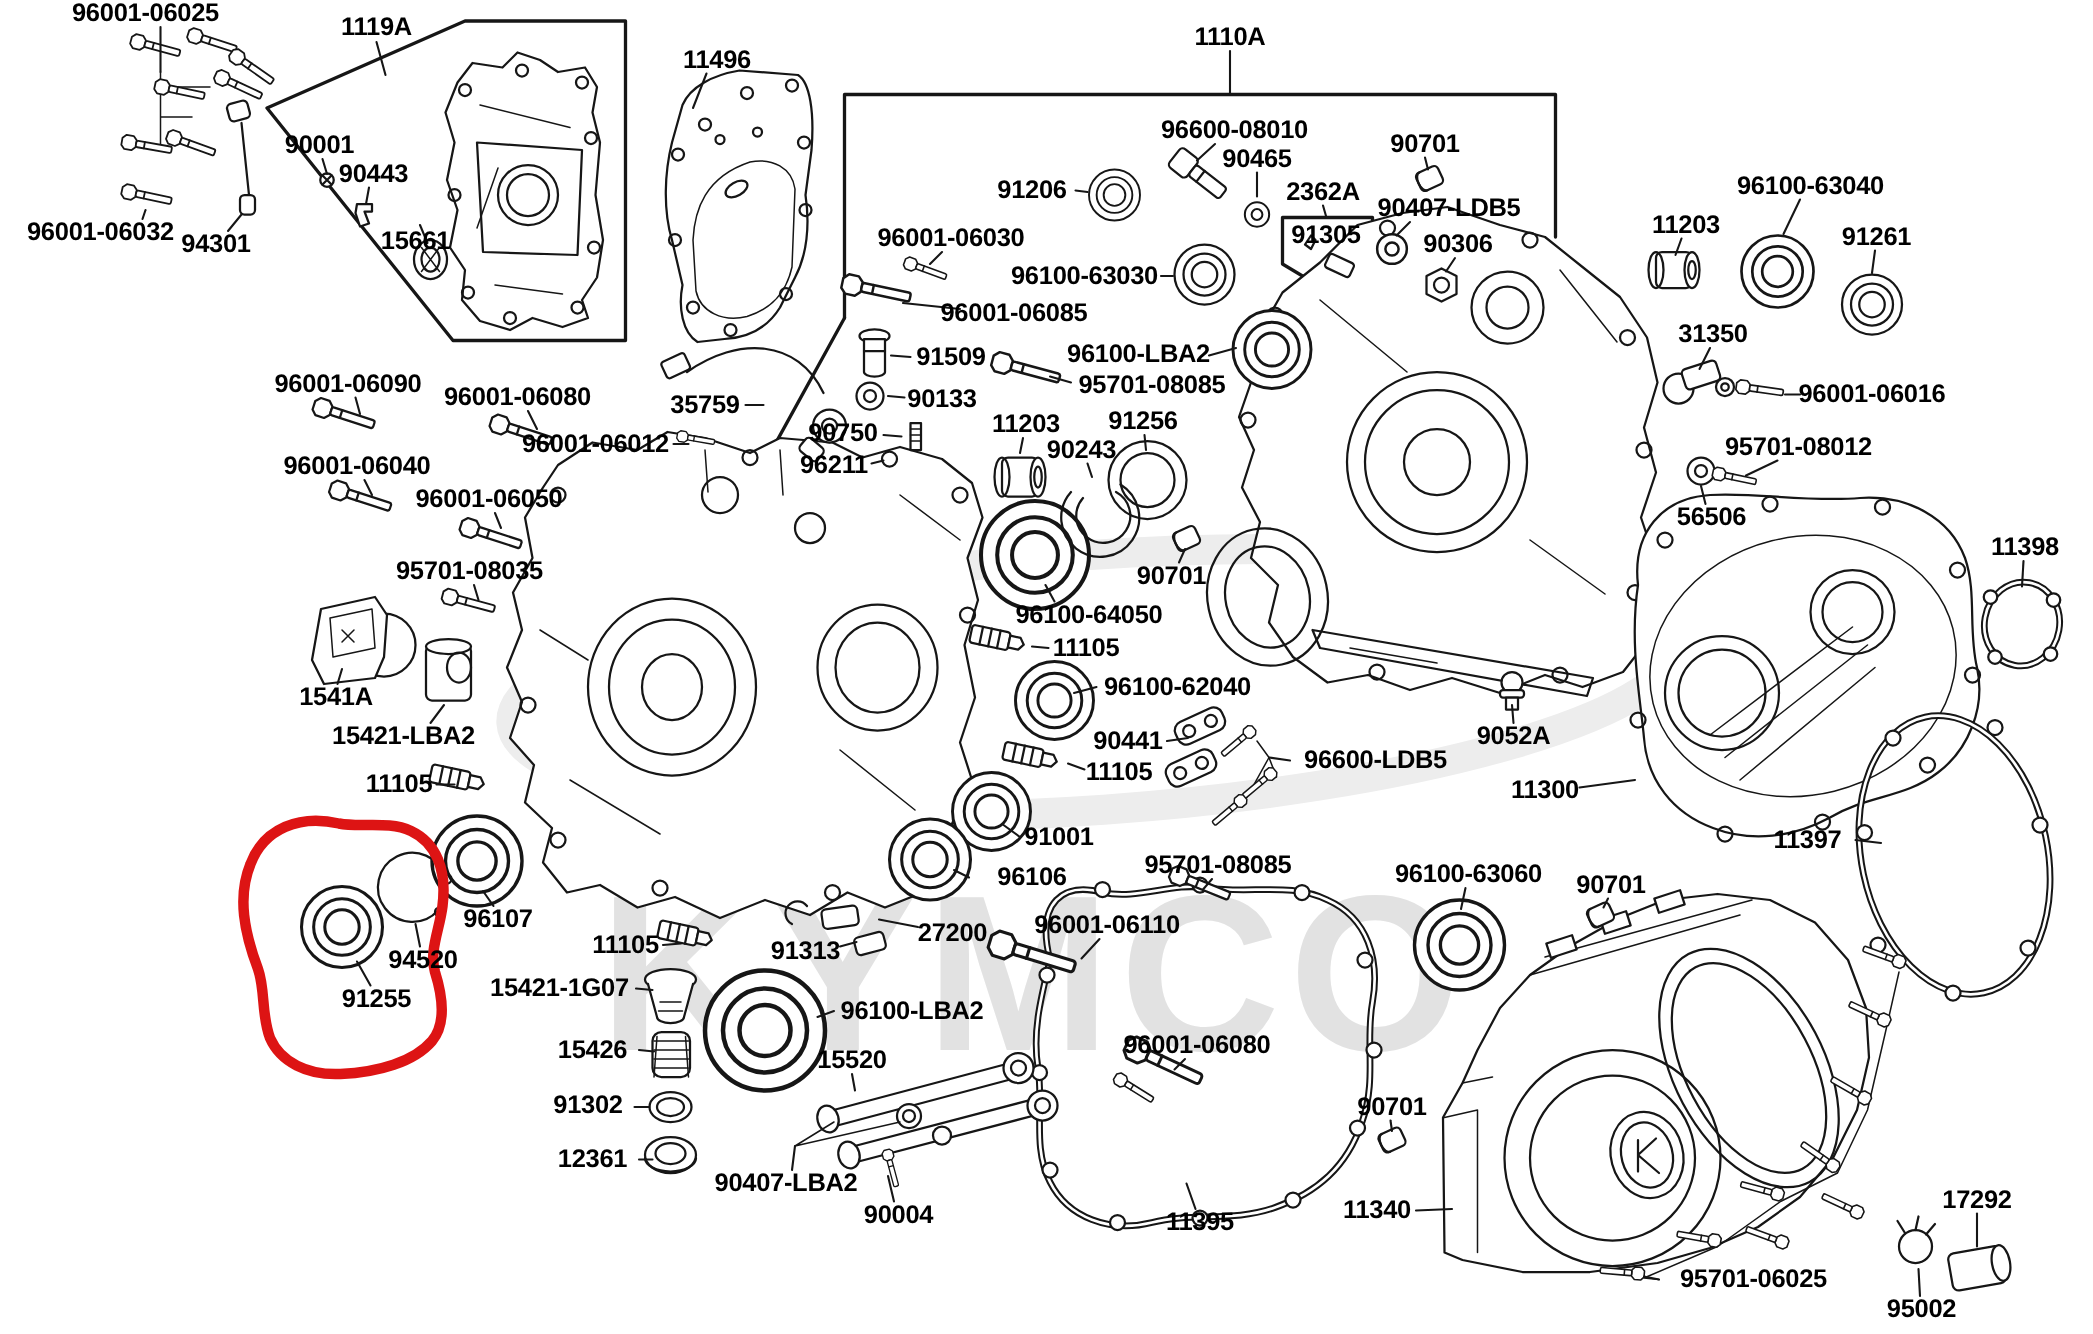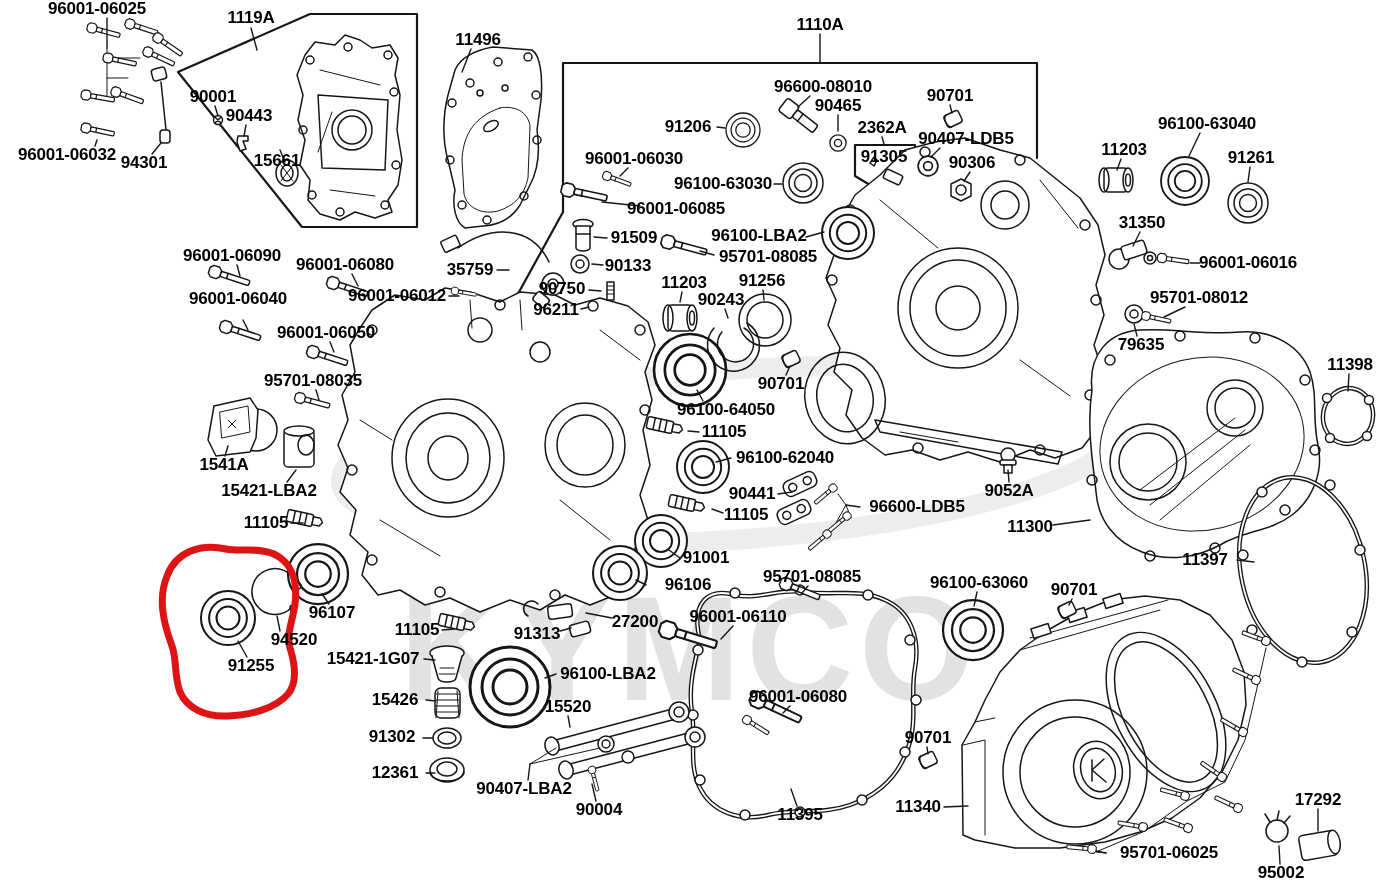--- a/index.html
+++ b/index.html
@@ -568,30 +568,30 @@
       <div class="part-label" style="left: 972px; top: 163px;">90306</div>
       <div class="part-label" style="left: 634px; top: 159px;">96001-06030</div>
       <div class="part-label" style="left: 723px; top: 184px;">96100-63030</div>
       <div class="part-label" style="left: 676px; top: 209px;">96001-06085</div>
       <div class="part-label" style="left: 1124px; top: 150px;">11203</div>
       <div class="part-label" style="left: 1207px; top: 124px; text-align: right;">96100-63040</div>
       <div class="part-label" style="left: 1251px; top: 158px;">91261</div>
       <div class="part-label" style="left: 1142px; top: 223px;">31350</div>
       <div class="part-label" style="left: 1248px; top: 263px;">96001-06016</div>
       <div class="part-label" style="left: 1199px; top: 298px;">95701-08012</div>
-      <div class="part-label" style="left: 1141px; top: 345px;">79635</div>
+      <div class="part-label" style="left: 1141px; top: 345px;">56506</div>
       <div class="part-label" style="left: 1350px; top: 365px;">11398</div>
       <div class="part-label" style="left: 232px; top: 256px;">96001-06090</div>
       <div class="part-label" style="left: 345px; top: 265px;">96001-06080</div>
       <div class="part-label" style="left: 470px; top: 270px;">35759</div>
       <div class="part-label" style="left: 634px; top: 238px;">91509</div>
       <div class="part-label" style="left: 628px; top: 266px;">90133</div>
       <div class="part-label" style="left: 759px; top: 236px;">96100-LBA2</div>
       <div class="part-label" style="left: 768px; top: 257px;">95701-08085</div>
-      <div class="part-label" style="left: 238px; top: 299px;">96001-06040</div>
+      <div class="part-label" style="left: 238px; top: 311px;">96001-06040</div>
       <div class="part-label" style="left: 397px; top: 296px;">96001-06012</div>
       <div class="part-label" style="left: 562px; top: 289px;">90750</div>
       <div class="part-label" style="left: 556px; top: 310px;">96211</div>
       <div class="part-label" style="left: 684px; top: 283px;">11203</div>
       <div class="part-label" style="left: 721px; top: 300px;">90243</div>
       <div class="part-label" style="left: 762px; top: 281px;">91256</div>
       <div class="part-label" style="left: 326px; top: 333px;">96001-06050</div>
       <div class="part-label" style="left: 313px; top: 381px;">95701-08035</div>
       <div class="part-label" style="left: 781px; top: 384px;">90701</div>
       <div class="part-label" style="left: 726px; top: 410px;">96100-64050</div>
@@ -601,21 +601,21 @@
       <div class="part-label" style="left: 269px; top: 491px;">15421-LBA2</div>
       <div class="part-label" style="left: 752px; top: 494px;">90441</div>
       <div class="part-label" style="left: 746px; top: 515px;">11105</div>
       <div class="part-label" style="left: 917px; top: 507px;">96600-LDB5</div>
       <div class="part-label" style="left: 1009px; top: 491px;">9052A</div>
       <div class="part-label" style="left: 1030px; top: 527px;">11300</div>
       <div class="part-label" style="left: 266px; top: 523px;">11105</div>
       <div class="part-label" style="left: 706px; top: 558px;">91001</div>
       <div class="part-label" style="left: 688px; top: 585px;">96106</div>
       <div class="part-label" style="left: 332px; top: 613px;">96107</div>
-      <div class="part-label" style="left: 294px; top: 640px; text-align: center;">94520</div>
+      <div class="part-label" style="left: 282px; top: 640px; text-align: center;">94520</div>
       <div class="part-label" style="left: 251px; top: 666px;">91255</div>
       <div class="part-label" style="left: 417px; top: 630px;">11105</div>
       <div class="part-label" style="left: 537px; top: 634px;">91313</div>
       <div class="part-label" style="left: 635px; top: 622px;">27200</div>
       <div class="part-label" style="left: 812px; top: 577px;">95701-08085</div>
       <div class="part-label" style="left: 738px; top: 617px;">96001-06110</div>
       <div class="part-label" style="left: 979px; top: 583px;">96100-63060</div>
       <div class="part-label" style="left: 1074px; top: 590px;">90701</div>
       <div class="part-label" style="left: 1205px; top: 560px;">11397</div>
       <div class="part-label" style="left: 373px; top: 659px;">15421-1G07</div>

